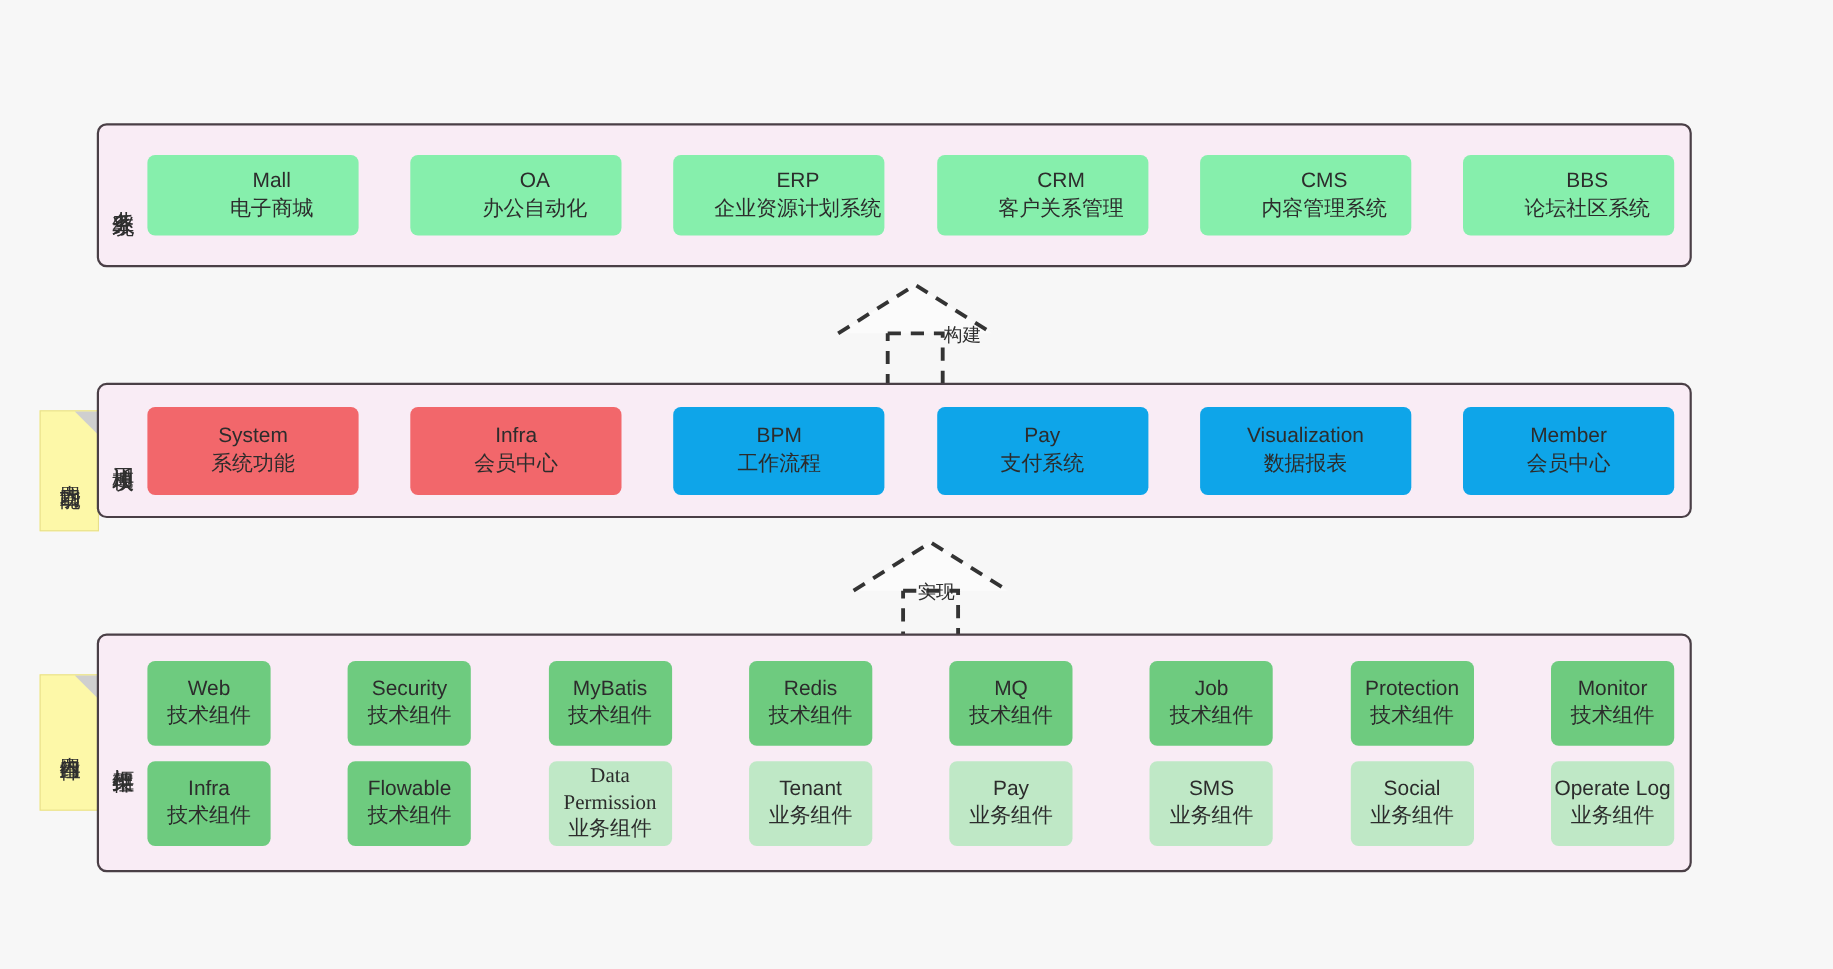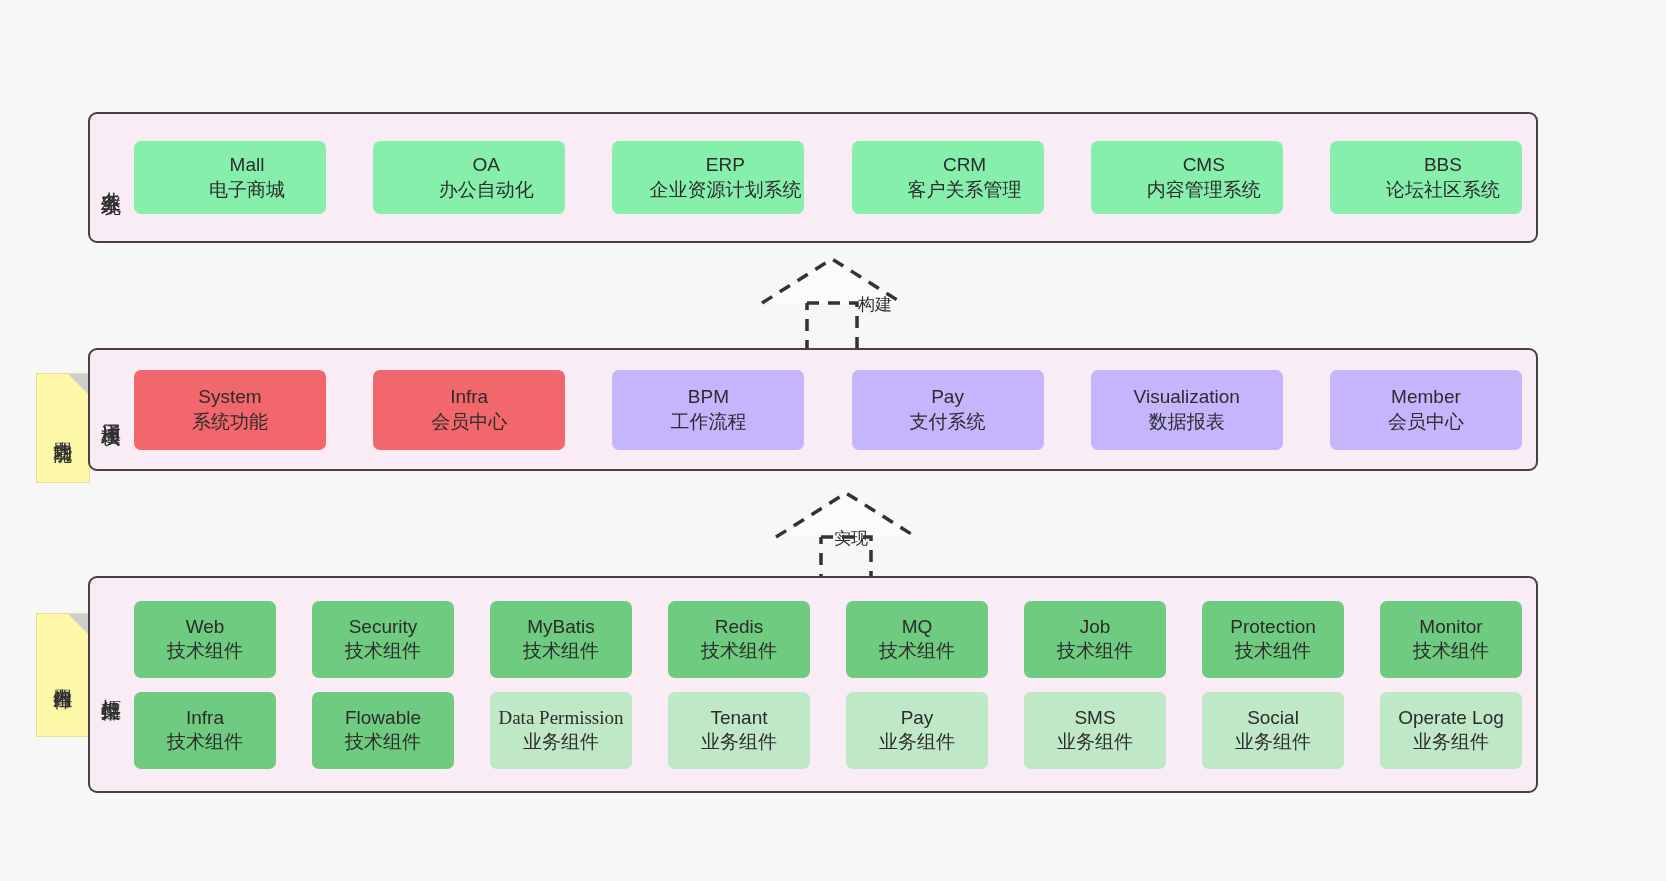--- a/index.html
+++ b/index.html
@@ -62,35 +62,35 @@
     text-align:center;
     font-size:19px;
     line-height:1.28;
     color:#2c2c2c;
     padding:4px 6px;
   }
   .node .ln{display:block;white-space:nowrap;}
   .node.narrow .ln{white-space:normal;font-family:Liberation Serif, serif;}
   .blue{background:#86efac;padding-left:40px;}
   .red{background:#f2676b;}
-  .pink{background:#c4b5fd;text-align:right;}
+  .pink{background:#0ea5e9;text-align:right;}
   .green{background:#6ecb7f;}
   .lgreen{background:#bfe8c6;}
 
   
   #layer-business{left:88px;top:112px;width:1450px;height:131px;}
   #layer-business .node{height:73px;width:192px;}
 
   
   #layer-common{left:88px;top:348px;width:1450px;height:123px;}
   #layer-common .node{height:80px;width:192px;}
 
   
   #layer-framework{left:88px;top:576px;width:1450px;height:217px;}
-  #layer-framework .node{height:77px;width:142px;}
+  #layer-framework .node{height:77px;width:112px;}
 
   
   .note{
     position:absolute;
     width:54px;
     background:#fdf8a8;
     border:1px solid #e8e08a;
     font-size:19px;
     line-height:1.14;
     color:#2f2f2f;

